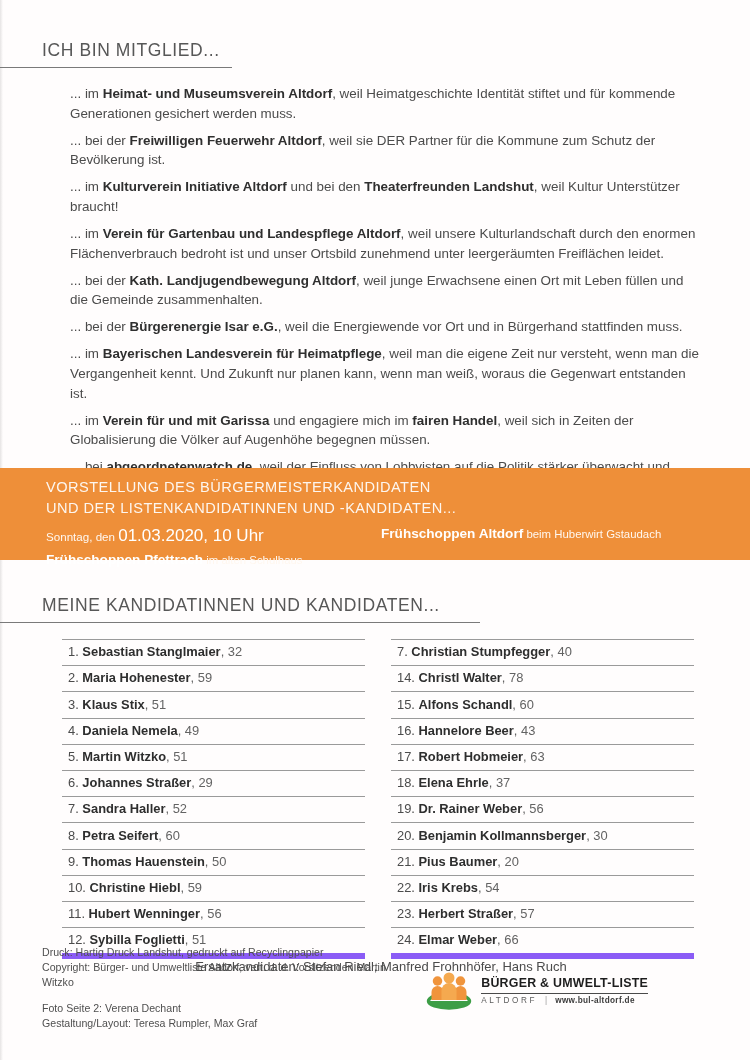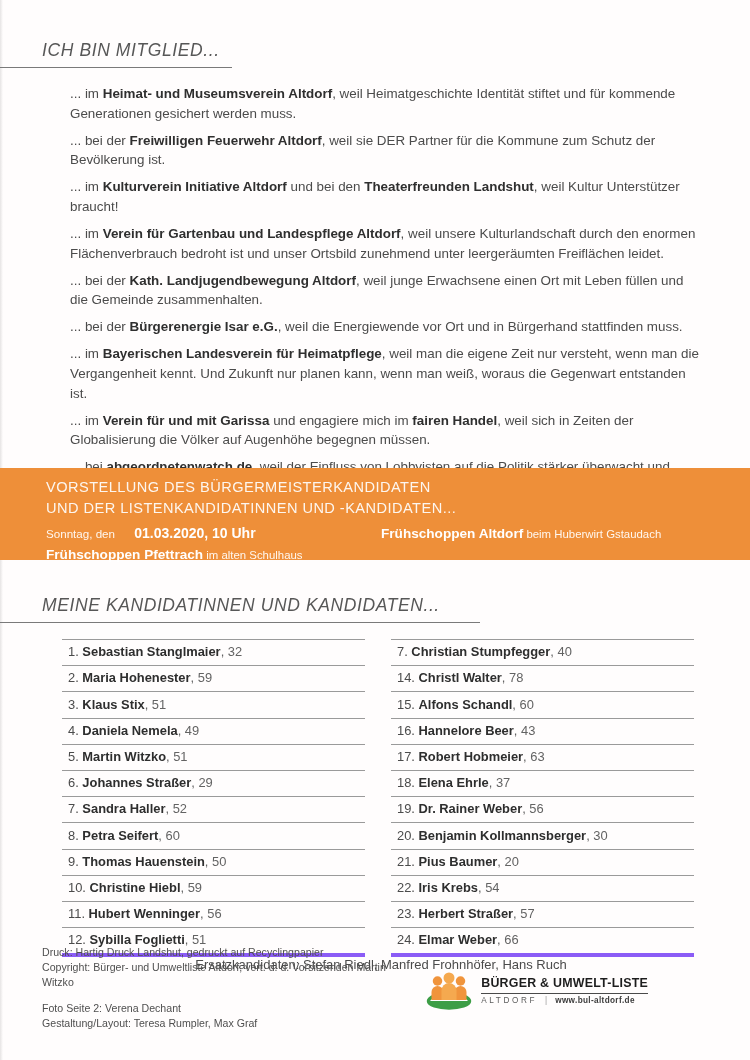--- a/index.html
+++ b/index.html
@@ -33,21 +33,20 @@
     padding-left: 42px;
     margin-bottom: 2px;
   }
   .section-head .head-text {
     display: inline-block;
     font-size: 17.5px;
     letter-spacing: 0.6px;
     font-weight: 400;
     color: #575757;
     padding-bottom: 7px;
-    font-style: italic;
   }
   .section-head .head-rule {
     position: absolute;
     left: 0;
     bottom: 0;
     height: 1px;
     background: #7a7a7a;
   }
 
   
@@ -90,21 +89,21 @@
     display: flex;
     margin-top: 5px;
   }
   .event-col { width: 300px; }
   .event-col.second { margin-left: 35px; }
   .event-when {
     font-size: 11.6px;
     line-height: 1.5;
     color: #fff7ef;
   }
-  .event-when b { font-weight: 700; font-size: 14px; color: #ffffff; margin-left: 16px; }
+  .event-when b { font-weight: 400; font-size: 17px; color: #ffffff; }
   .event-where {
     font-size: 11.4px;
     line-height: 1.55;
     color: #fff7ef;
   }
   .event-where b { font-weight: 700; font-size: 13.6px; color: #ffffff; }
 
   
   .candidates {
     position: absolute;
@@ -118,21 +117,21 @@
     padding: 14px 50px 0 62px;
   }
   .cand-col { flex: 1; }
   .cand-row {
     font-size: 12.9px;
     color: #4b4b4b;
     padding: 5.2px 4px 5.2px 6px;
     border-top: 1px solid #9a9a9a;
     line-height: 1.15;
   }
-  .cand-row:last-child { border-bottom: 4px solid #8b5cf6; }
+  .cand-row:last-child { border-bottom: 6px solid #8b5cf6; }
   .cand-row .cand-name { font-weight: 700; color: #2e2e2e; }
   .cand-row .cand-num { font-weight: 400; color: #4b4b4b; }
   .cand-row .cand-age { font-weight: 400; color: #636363; }
 
   .substitutes {
     text-align: center;
     font-size: 13px;
     color: #4b4b4b;
     padding-left: 18px;
   }

